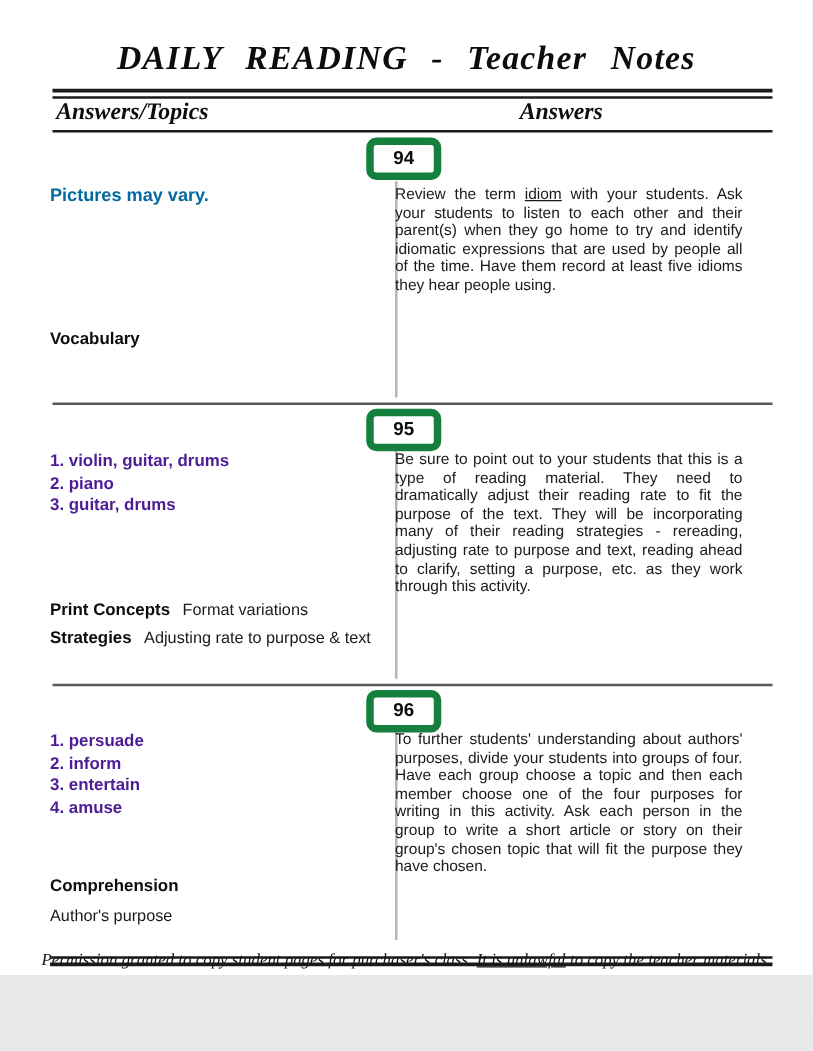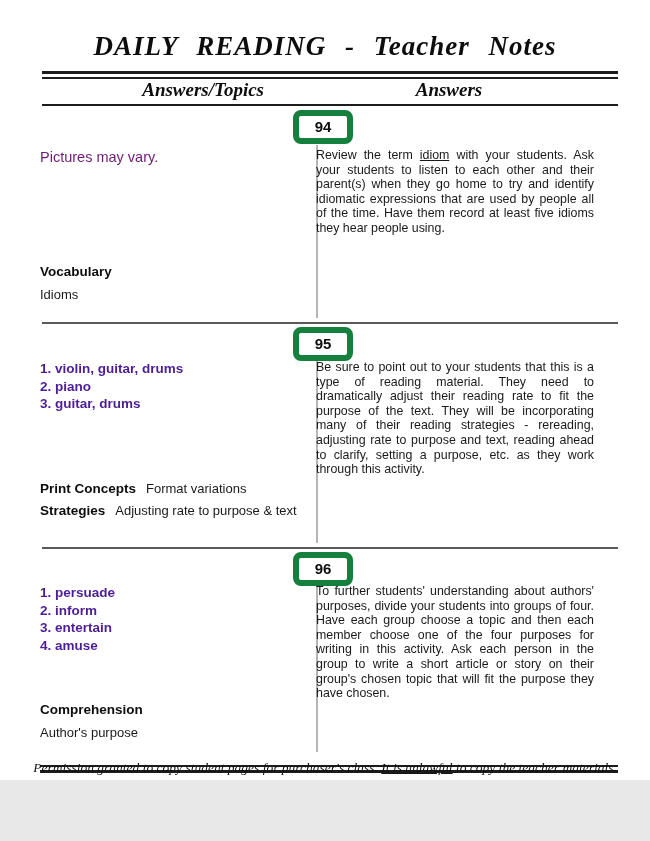--- a/index.html
+++ b/index.html
@@ -34,21 +34,21 @@
     height: 3px;
   }
   .col-head {
     top: 79px;
     font-family: "Liberation Serif", serif;
     font-style: italic; font-weight: bold;
     font-size: 19px;
     color: #0d0d0d;
     white-space: nowrap;
   }
-  .col-head.left { left: 64px; width: 200px; text-align: right; }
+  .col-head.left { left: 45px; width: 200px; text-align: left; }
   .col-head.right { left: 349px; width: 200px; text-align: center; }
   .rule-single { top: 104px; left: 42px; width: 576px; height: 2px; background: #1c1c1c; }
 
   .num-box {
     left: 293px; width: 48px; height: 22px;
     border: 6px solid #15803d;
     border-radius: 8px;
     background: #fff;
     text-align: center;
     line-height: 22px;
@@ -56,22 +56,22 @@
     font-size: 15px;
     color: #0d0d0d;
     z-index: 2;
   }
 
   .vdiv { left: 316px; width: 2px; background: #b5b5b5; }
   .hdiv { left: 42px; width: 576px; height: 2px; background: #5a5a5a; }
 
   .answer-big {
     left: 40px; width: 268px;
-    font-weight: normal; font-size: 14.5px; line-height: 18px;
-    color: #701a75;
+    font-weight: bold; font-size: 14.5px; line-height: 18px;
+    color: #0369a1;
   }
   .answer-list {
     left: 40px; width: 268px;
     font-weight: bold; font-size: 13.5px; line-height: 17.5px;
     color: #4c1d95;
   }
   .skill-label { font-weight: bold; font-size: 13.5px; color: #0d0d0d; }
   .skill-value { font-weight: normal; font-size: 13px; color: #1a1a1a; }
   .skill-row .skill-value { margin-left: 10px; }
   .skill-stack .skill-value { display: block; margin-top: 7px; }
@@ -119,21 +119,20 @@
   <div class="abs rule-double-header"></div>
   <div class="abs col-head left">Answers/Topics</div>
   <div class="abs col-head right">Answers</div>
   <div class="abs rule-single"></div>
 
   <div class="abs num-box" style="top:110px">94</div>
   <div class="abs vdiv" style="top:145px;height:173px"></div>
   <div class="abs answer-big" style="top:148px">Pictures may vary.</div>
   <div class="abs skill-stack" style="top:262px;left:40px;width:268px">
     <span class="skill-label">Vocabulary</span>
-    <span class="skill-value">Idioms</span>
   </div>
   <div class="abs comment" style="top:148px"><span>Review the term </span><span class="u">idiom</span><span> with your students.  Ask your students to listen to each other and their parent(s) when they go home to try and identify idiomatic expressions that are used by people all of the time.  Have them record at least five idioms they hear people using.</span></div>
   <div class="abs hdiv" style="top:322px"></div>
 
   <div class="abs num-box" style="top:327px">95</div>
   <div class="abs vdiv" style="top:358px;height:185px"></div>
   <div class="abs answer-list" style="top:360px">
     <div>1. violin, guitar, drums</div>
     <div>2. piano</div>
     <div>3. guitar, drums</div>

